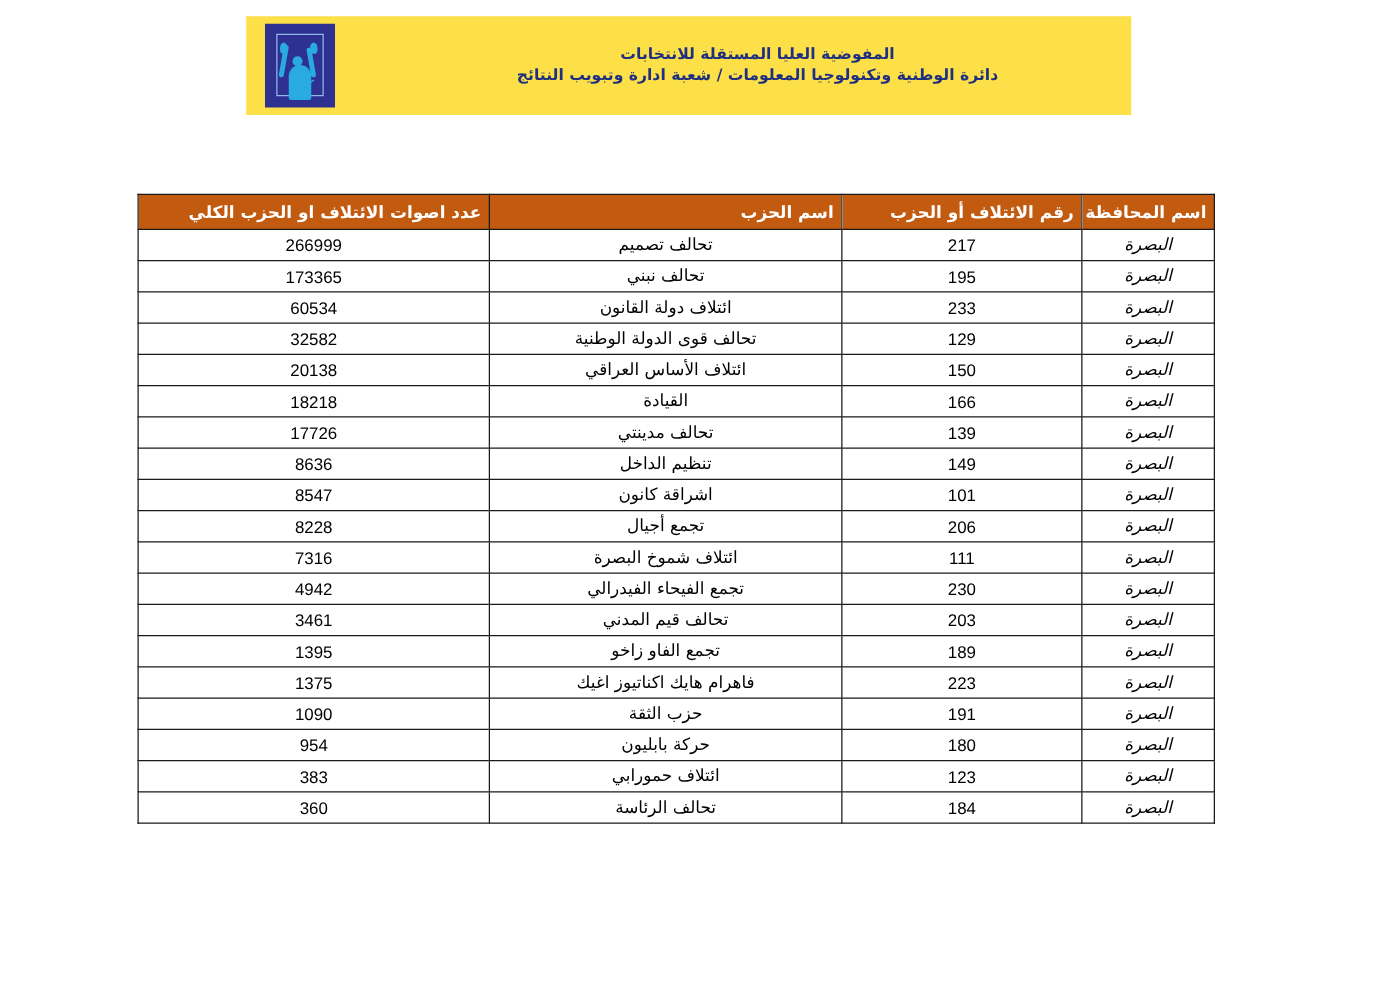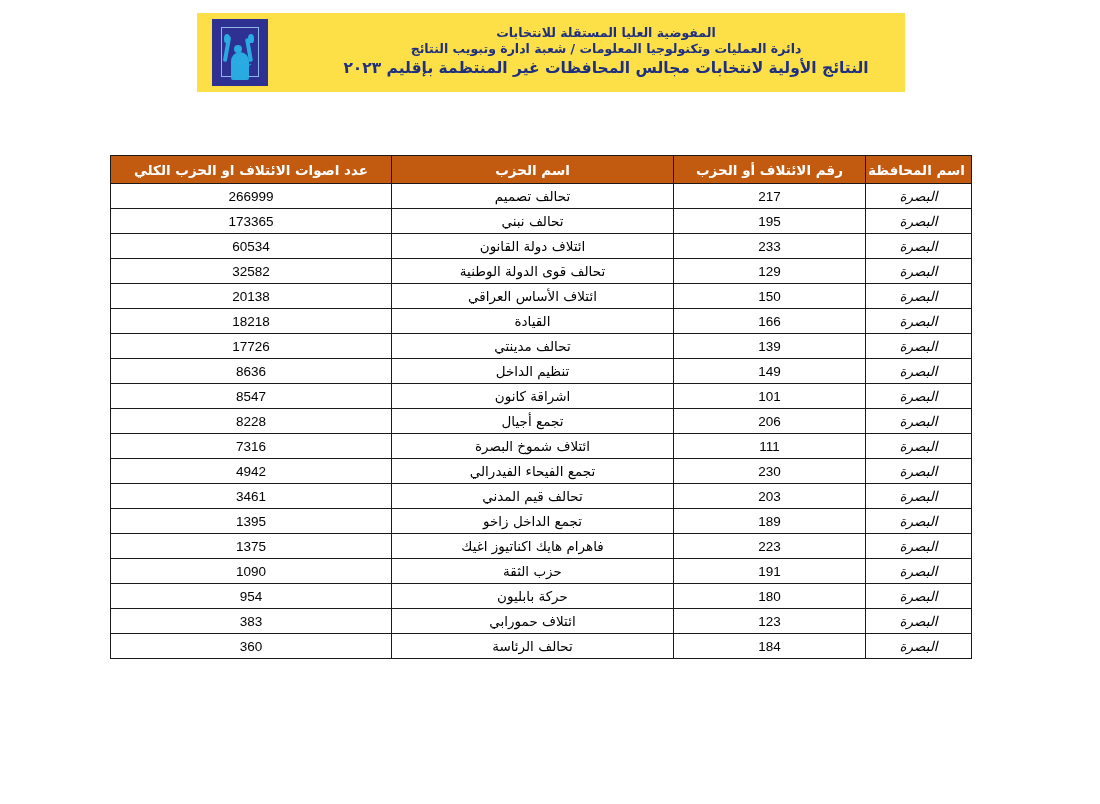--- a/index.html
+++ b/index.html
@@ -158,21 +158,21 @@
     box-sizing: border-box;
     vertical-align: middle;
     overflow: hidden;
     white-space: nowrap;
   }
   table.results thead th {
     background: #C25A10;
     color: #ffffff;
     font-size: 13.5px;
     font-weight: bold;
-    text-align: center;
+    text-align: right;
     height: 28px;
     border-color: #1a1a1a;
   }
   table.results tbody td {
     background: #ffffff;
     color: #000000;
     font-size: 13.5px;
     text-align: center;
   }
   td.col-gov     { width: 106px; font-style: italic; }
@@ -196,22 +196,21 @@
       <span class="arm-r"></span>
       <span class="ball-l"></span>
       <span class="ball-r"></span>
       <span class="body-fig"></span>
       <span class="head"></span>
       <span class="swoosh"></span>
     </div>
   </div>
   <div class="banner-text">
     <div class="banner-line banner-line-1">المفوضية العليا المستقلة للانتخابات</div>
-    <div class="banner-line banner-line-2">دائرة العمليات وتكنولوجيا المعلومات / شعبة ادارة وتبويب النتائج</div>
-    <div class="banner-line banner-line-3">النتائج الأولية لانتخابات مجالس المحافظات غير المنتظمة بإقليم ٢٠٢٣</div>
+    <div class="banner-line banner-line-2">دائرة الوطنية وتكنولوجيا المعلومات / شعبة ادارة وتبويب النتائج</div>
   </div>
 </div>
 
 <div class="table-wrap">
   <table class="results">
     <thead>
       <tr>
         <th class="col-gov">اسم المحافظة</th>
         <th class="col-num">رقم الائتلاف أو الحزب</th>
         <th class="col-name">اسم الحزب</th>
@@ -293,21 +292,21 @@
         </tr>
         <tr>
           <td class="col-gov">البصرة</td>
           <td class="col-num">203</td>
           <td class="col-name">تحالف قيم المدني</td>
           <td class="col-votes">3461</td>
         </tr>
         <tr>
           <td class="col-gov">البصرة</td>
           <td class="col-num">189</td>
-          <td class="col-name">تجمع الداخل زاخو</td>
+          <td class="col-name">تجمع الفاو زاخو</td>
           <td class="col-votes">1395</td>
         </tr>
         <tr>
           <td class="col-gov">البصرة</td>
           <td class="col-num">223</td>
           <td class="col-name">فاهرام هايك اكناتيوز اغيك</td>
           <td class="col-votes">1375</td>
         </tr>
         <tr>
           <td class="col-gov">البصرة</td>

